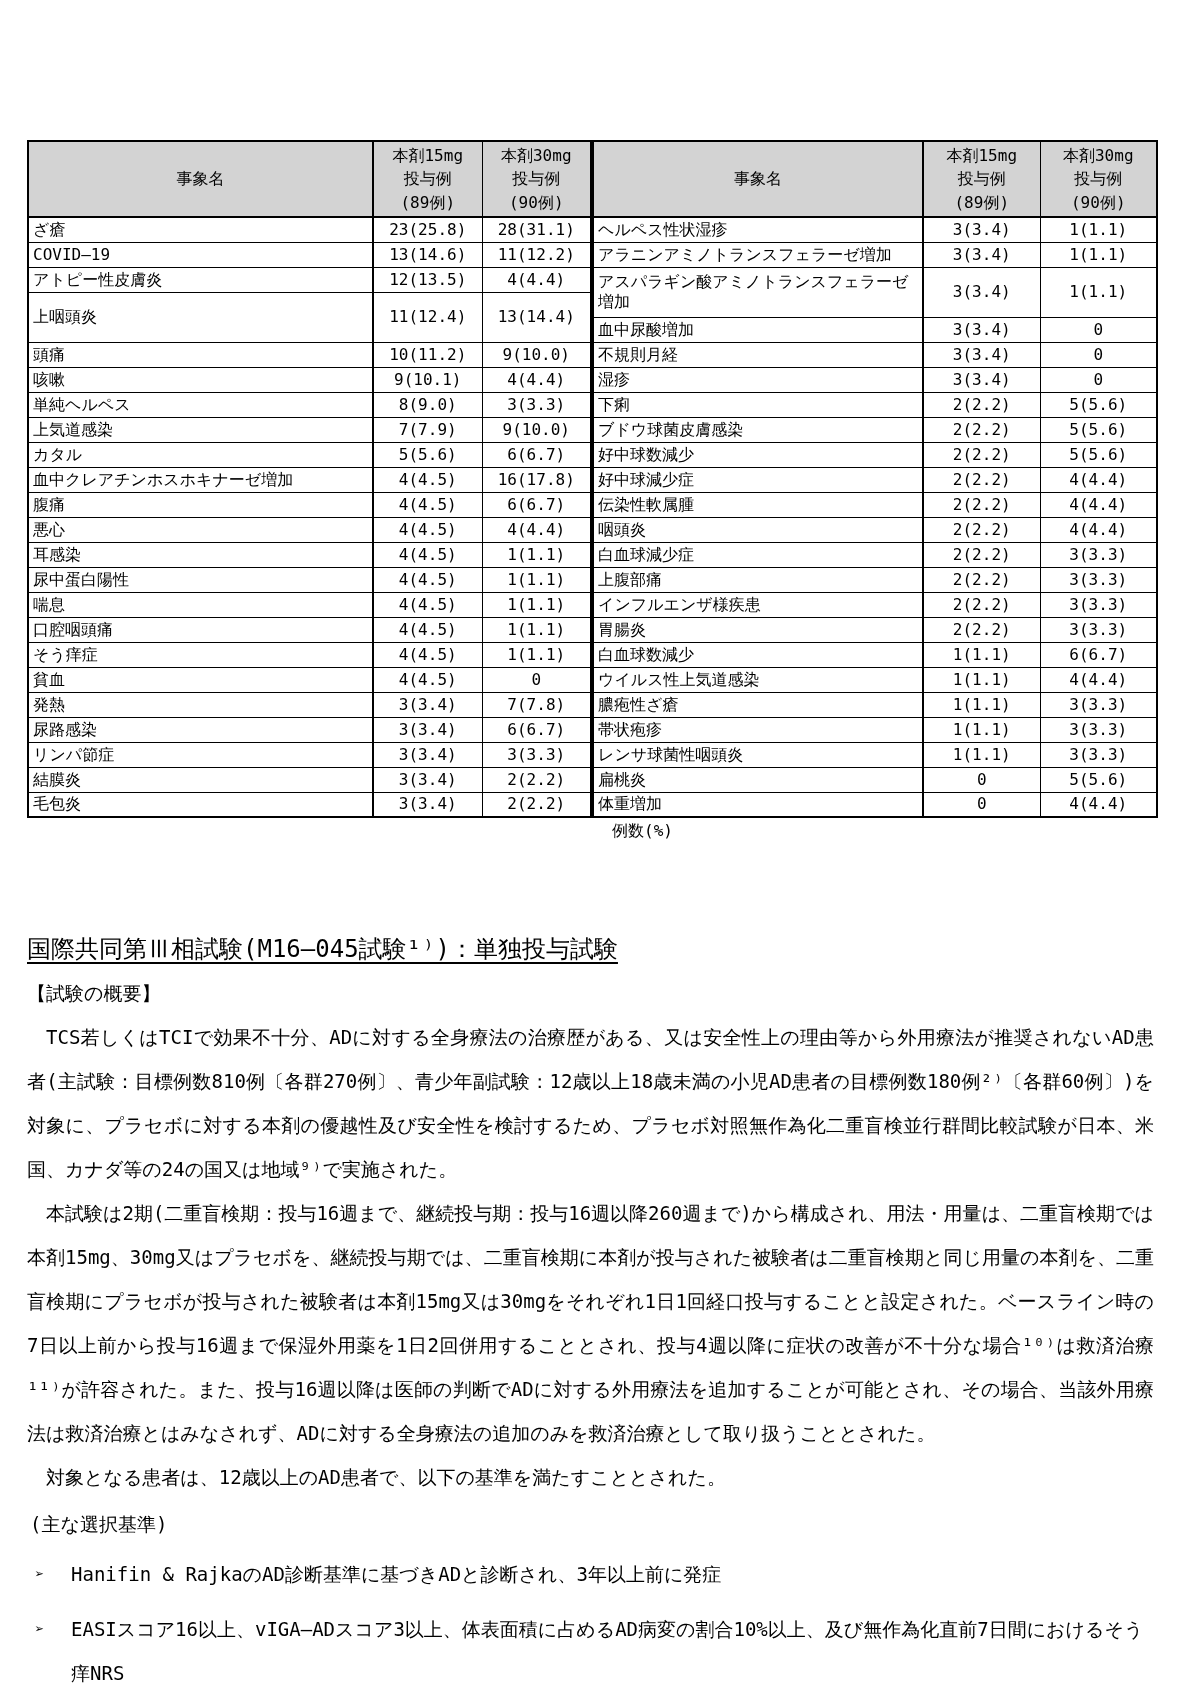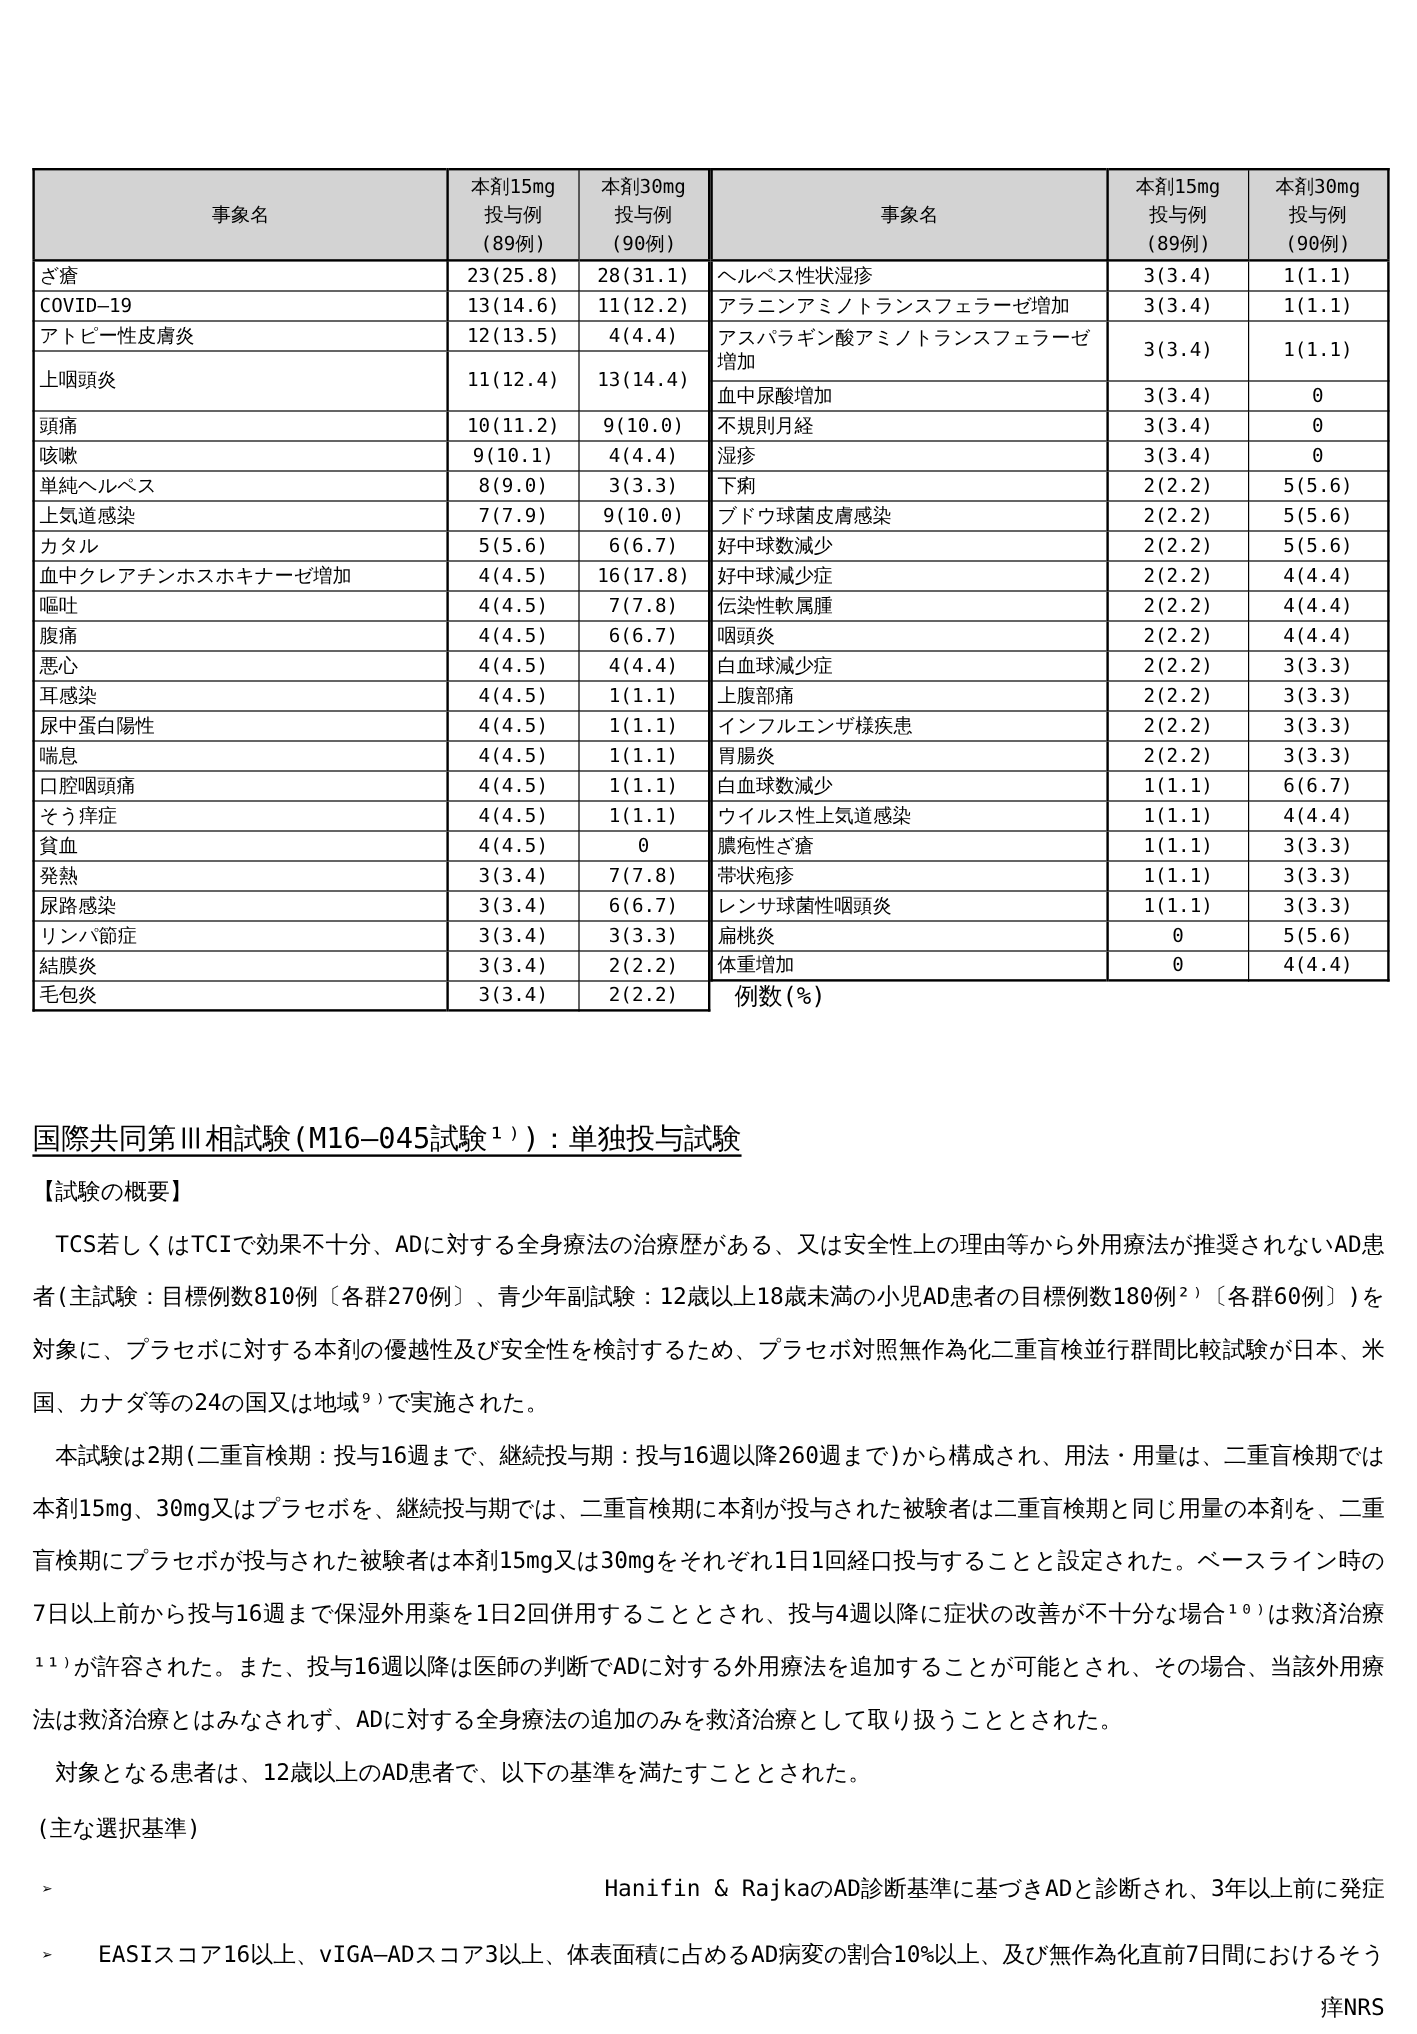--- a/index.html
+++ b/index.html
@@ -37,38 +37,38 @@
   table.half tr.tall{height:50px;}
   td.name{text-align:left;border-right:2px solid #000 !important;}
   th.name{border-right:2px solid #000 !important;}
   td.val{text-align:center;padding:0 2px;}
   table.left col.c-name{width:345px;}
   table.left col.c-val{width:109px;}
   table.right col.c-name{width:330px;}
   table.right col.c-val{width:117px;}
   .right-stack{display:flex;flex-direction:column;}
   .table-footnote{
-    font-size:20px;line-height:25px;height:25px;padding-left:20px;
+    font-size:16px;line-height:25px;height:25px;padding-left:20px;
   }
 
   
   .text-body{width:1127px;font-size:19px;line-height:44px;}
   .section-heading{
     margin:84px 0 0 0;
     font-size:24px;font-weight:normal;
     text-decoration:underline;
     text-underline-offset:5px;
   }
   .overview-label{margin-top:0;}
   p.para{margin:0;text-align:justify;text-indent:1em;overflow-wrap:break-word;}
   .criteria-label{margin:3px;}
   .bullets{margin-top:6px;}
   .bullet-item{display:flex;align-items:flex-start;margin-bottom:11px;}
   .bullet-marker{width:24px;flex:0 0 24px;margin-left:8px;font-size:15px;line-height:44px;}
-  .bullet-text{flex:1;padding-left:12px;line-height:44px;text-align:right;}
+  .bullet-text{flex:1;padding-left:12px;line-height:44px;}
 </style>
 </head>
 <body>
 
 <div class="page">
 
   <div class="ae-wrap">
     <table class="half left">
       <colgroup>
           <col class="c-name">
@@ -131,25 +131,20 @@
             <td class="name">カタル</td>
             <td class="val">5(5.6)</td>
             <td class="val">6(6.7)</td>
           </tr>
           <tr>
             <td class="name">血中クレアチンホスホキナーゼ増加</td>
             <td class="val">4(4.5)</td>
             <td class="val">16(17.8)</td>
           </tr>
           <tr>
-            <td class="name">嘔吐</td>
-            <td class="val">4(4.5)</td>
-            <td class="val">7(7.8)</td>
-          </tr>
-          <tr>
             <td class="name">腹痛</td>
             <td class="val">4(4.5)</td>
             <td class="val">6(6.7)</td>
           </tr>
           <tr>
             <td class="name">悪心</td>
             <td class="val">4(4.5)</td>
             <td class="val">4(4.4)</td>
           </tr>
           <tr>

